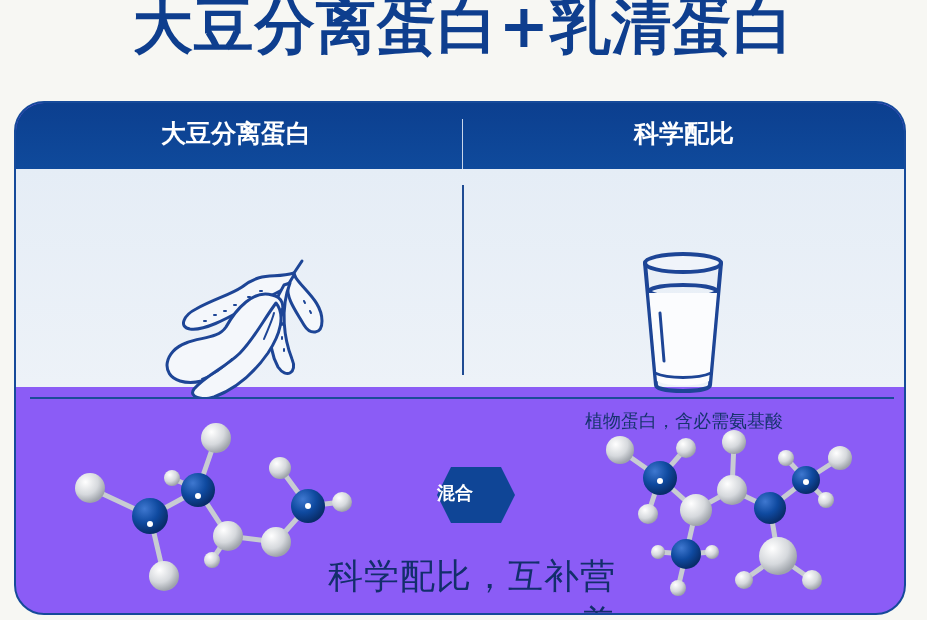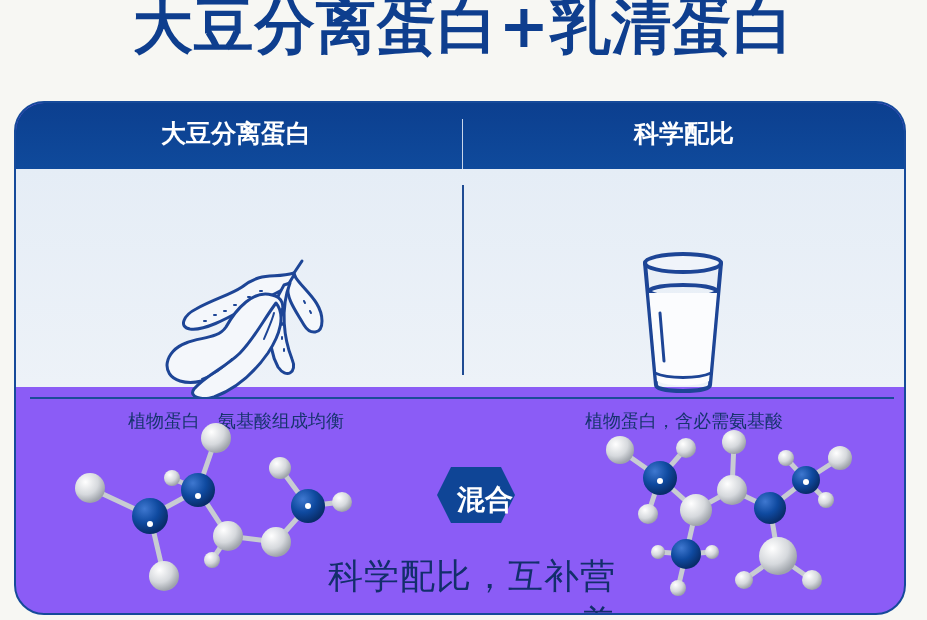--- a/index.html
+++ b/index.html
@@ -15,21 +15,21 @@
   .panel-divider{position:absolute;left:446px;top:82px;width:2px;height:190px;background:#1f4b93;}
   .caption{position:absolute;top:240px;font-size:18px;color:#16336e;text-align:center;width:440px;}
   .caption.left{left:0;} .caption.right{left:448px;}
   .hline{position:absolute;left:14px;top:294px;width:864px;height:2px;background:#1c4c98;}
   .icon-beans{position:absolute;left:128px;top:80px;}
   .icon-glass{position:absolute;left:622px;top:80px;}
   .mol-left{position:absolute;left:46px;top:315px;}
   .mol-right{position:absolute;left:574px;top:315px;}
   .mix-badge{position:absolute;left:421px;top:364px;width:78px;height:56px;}
   .mix-badge svg{position:absolute;left:0;top:0;}
-  .mix-label{position:absolute;left:9px;top:14px;width:78px;text-align:center;color:#fff;font-size:28px;font-weight:bold;}
+  .mix-label{position:absolute;left:0;top:14px;width:78px;text-align:left;color:#fff;font-size:18px;font-weight:bold;}
   .slogan{position:absolute;left:300px;top:450px;width:300px;text-align:right;font-size:35px;color:#122e6b;font-weight:normal;letter-spacing:1px;}
 </style>
 </head>
 <body>
 
 <div class="title">大豆分离蛋白+乳清蛋白</div>
 
 <div class="card">
   <div class="card-head">
     <div class="head-label left">大豆分离蛋白</div>
@@ -46,21 +46,20 @@
         <path d="M150 26 C158 40 178 52 178 72 C178 86 166 86 160 76 C152 62 142 50 144 36 Z"></path>
         <path d="M146 34 C136 60 140 90 148 110 C154 124 142 130 134 118 C122 96 124 62 140 36 Z"></path>
         <path d="M128 46 C110 40 92 60 82 78 C74 90 56 88 42 94 C20 102 16 126 36 132 C56 138 80 124 96 112 C112 98 128 86 136 70 C142 56 138 48 128 46 Z"></path>
         <path d="M132 54 C120 70 110 90 96 104 C82 118 62 126 50 140 C44 148 58 152 70 148 C92 140 110 124 124 104 C136 86 142 66 132 54 Z"></path>
         <path d="M58 130 C70 126 80 118 88 110" fill="none" stroke-width="2"></path>
         <path d="M120 90 C124 80 128 72 130 64" fill="none" stroke-width="2"></path>
         <path d="M70 66 l2 0 M80 62 l2 0 M90 56 l2 0 M104 48 l2 0 M116 42 l2 0 M60 72 l2 0" stroke-width="2"></path>
         <path d="M138 60 l0 2 M138 74 l0 2 M138 88 l0 2 M140 100 l0 2 M160 52 l1 2 M166 62 l1 2" stroke-width="2"></path>
       </svg>
     </div>
-    <div class="caption left">植物蛋白，氨基酸组成均衡</div>
 
     <div class="icon-glass">
       <svg width="90" height="150" viewBox="0 0 90 150" fill="none" stroke="#1d4596" stroke-width="4" stroke-linecap="round" stroke-linejoin="round">
         <ellipse cx="45" cy="14" rx="38" ry="9" fill="#f0f4fa"></ellipse>
         <path d="M7 14 L18 136 C18 144 72 144 72 136 L83 14"></path>
         <path d="M10 42 C20 34 70 34 80 42"></path>
         <path d="M10 42 C20 50 70 50 80 42"></path>
         <path d="M11 44 L19 132 C30 138 60 138 71 132 L79 44 Z" fill="#fbfcfe" stroke="none"></path>
         <path d="M17 124 C30 130 60 130 73 124" stroke-width="3"></path>
         <path d="M22 64 L26 112" stroke-width="3"></path>

